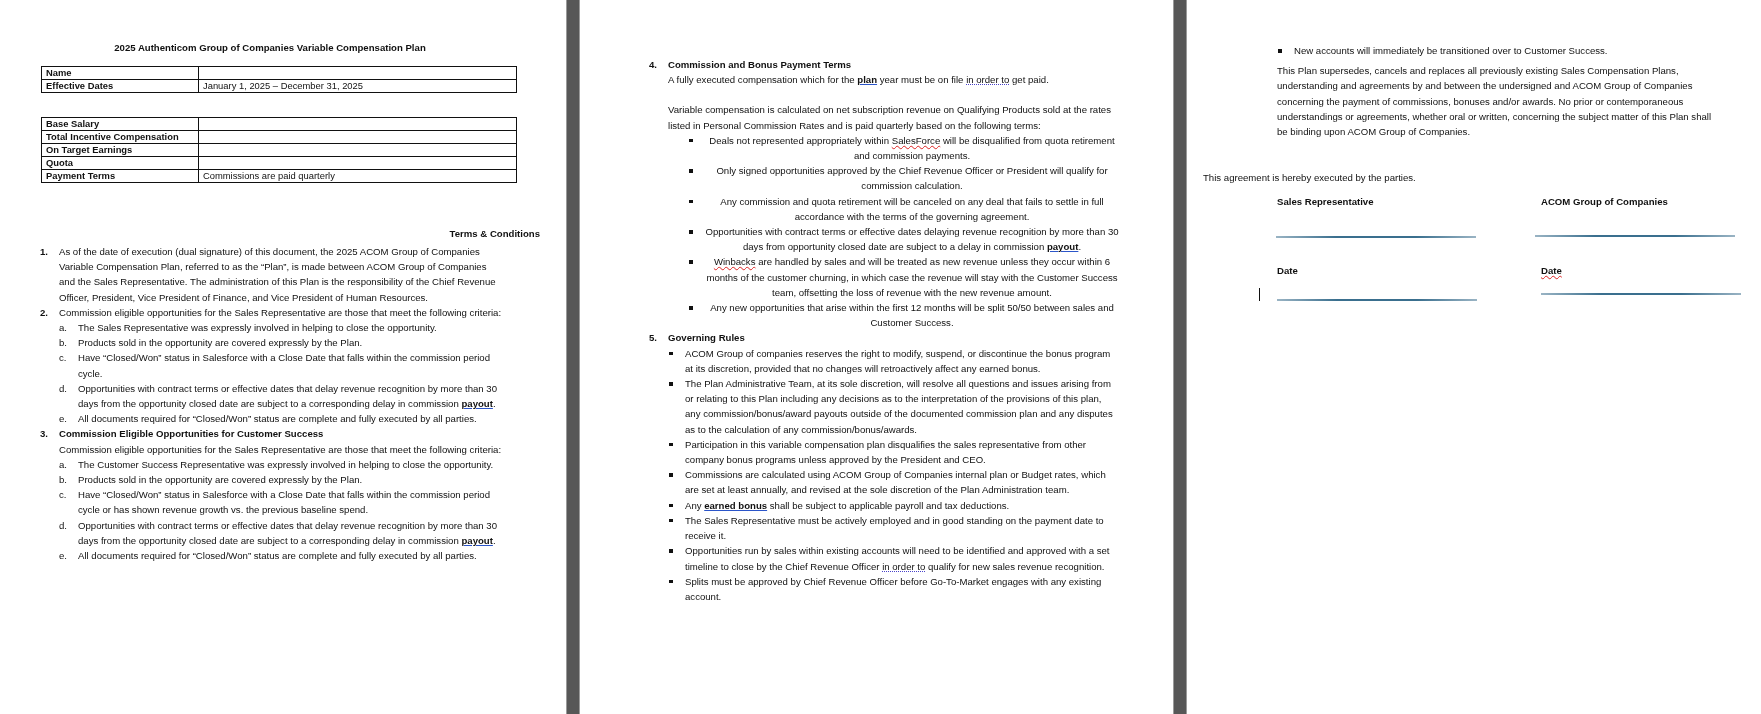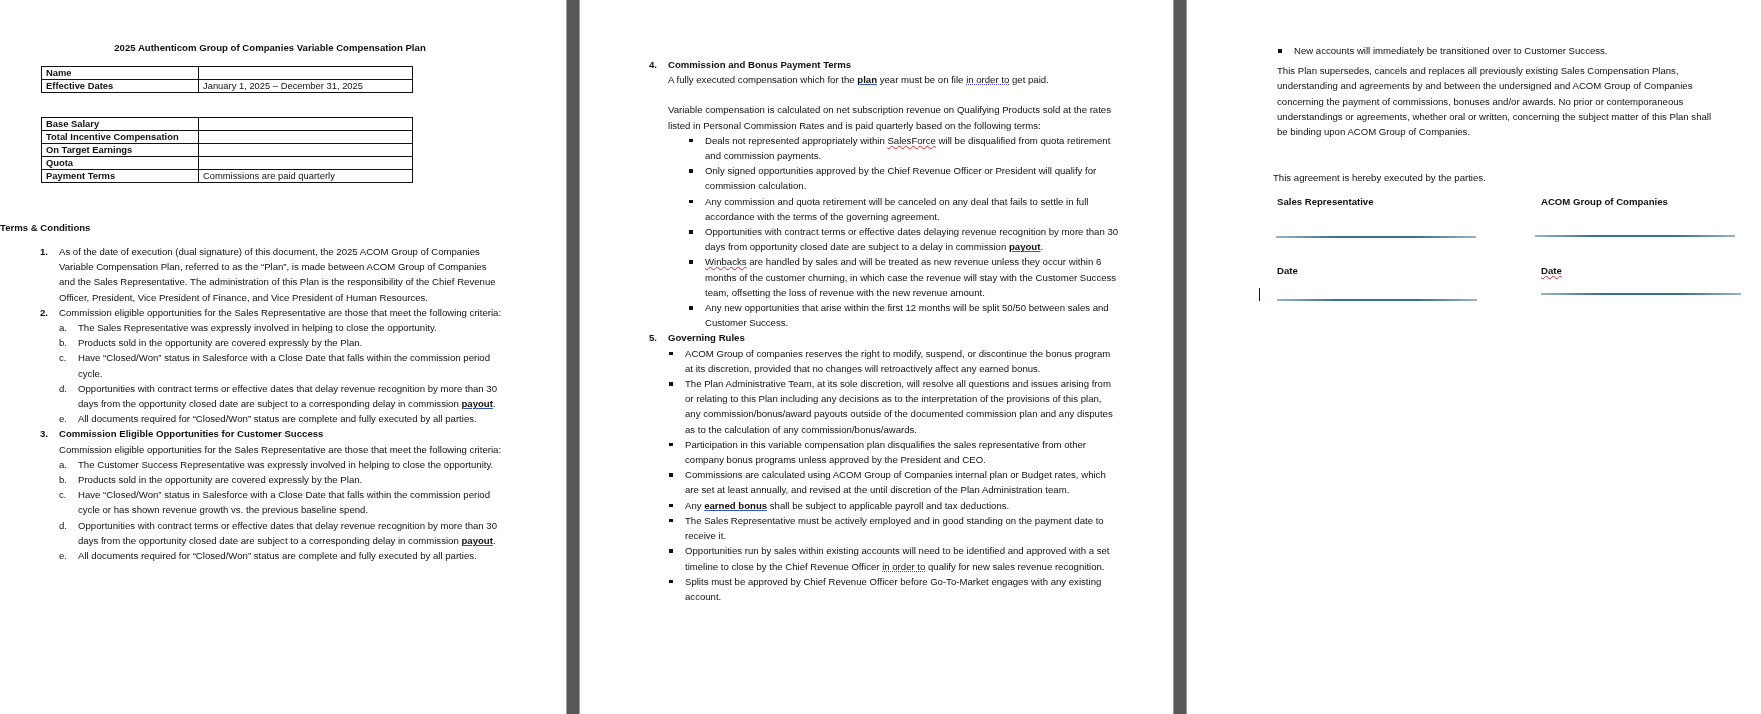--- a/index.html
+++ b/index.html
@@ -9,54 +9,54 @@
   #page1 { left:0; width:566px; }
   #page2 { left:580px; width:593px; }
   #page3 { left:1187px; width:574px; }
   .gutter { position:absolute; top:0; height:714px; background:#575757;
             border-left:1px solid #9a9a9a; border-right:1px solid #9a9a9a; box-sizing:border-box; }
   #gutter1 { left:566px; width:14px; }
   #gutter2 { left:1173px; width:14px; }
 
   .doc-title { position:absolute; top:42px; left:0; width:540px; text-align:center;
                font-weight:bold; font-size:9.6px; }
-  table.info { position:absolute; left:41px; width:372px; border-collapse:collapse; font-size:9.4px; }
+  table.info { position:absolute; left:41px; width:476px; border-collapse:collapse; font-size:9.4px; }
   table.info td { border:1px solid #111; padding:0 4px; height:12px; line-height:12px; }
   table.info td.k { font-weight:bold; width:148px; }
   #table-ident { top:66px; }
   #table-comp { top:117px; }
 
-  .t-heading { position:absolute; top:222px; left:0; width:540px; text-align:left;
+  .t-heading { position:absolute; top:228px; left:0; width:540px; text-align:right;
                font-weight:bold; font-size:9.6px; }
 
   .body-text { font-size:9.6px; line-height:15.2px; }
   .sec { position:relative; padding-left:19px; }
   .sec .num { position:absolute; left:0; font-weight:bold; }
   .sec .ttl { font-weight:bold; }
   .alpha { position:relative; padding-left:19px; }
   .alpha .lbl { position:absolute; left:0; }
   .bul { position:relative; padding-left:17px; }
   .bul .dot { position:absolute; left:1px; top:6px; width:3.5px; height:3.5px; background:#111; }
   .u-blue { text-decoration:underline; text-decoration-color:#2b55c9;font-weight:bold; }
   .u-dot { text-decoration:underline dotted; text-decoration-color:#4a43c9; }
   .u-red { text-decoration:underline wavy; text-decoration-color:#d22; text-decoration-thickness:1px; }
 
   #p1-body { position:absolute; top:244px; left:40px; width:465px; }
   #p1-body .alpha-list { padding-left:19px; }
 
   #p2-body { position:absolute; top:57px; left:649px; width:470px; }
   #p2-body .sub { padding-left:19px; }
-  #p2-body .sub .bul-list { padding-left:20px; }
+  #p2-body .sub .bul-list { padding-left:20px;text-align:center; }
   #p2-body .rules { padding-left:19px; }
   .gap { height:15px; }
 
   #p3-body { position:absolute; top:43px; left:1277px; width:440px; }
   .p3-bullet { position:relative; padding-left:17px; margin-left:0; }
   .p3-para { margin-top:5px; }
-  .p3-exec { position:absolute; top:172px; left:1273px; font-size:9.6px; }
+  .p3-exec { position:absolute; top:172px; left:1203px; font-size:9.6px; }
   .sig-label { position:absolute; font-weight:bold; font-size:9.6px; }
   .sig-line { position:absolute; height:2px; background:linear-gradient(90deg,#9ab4c4,#3a6f8e 30%,#3a6f8e 70%,#9ab4c4); }
   .cursor { position:absolute; left:1259px; top:288px; width:1px; height:13px; background:#111; }
 </style>
 </head>
 <body>
 
 <div class="page" id="page1">
   <div class="doc-title">2025 Authenticom Group of Companies Variable Compensation Plan</div>
 
@@ -157,21 +157,21 @@
   </div>
 
   <div class="sec">
     <span class="num">5.</span>
     <div class="ttl">Governing Rules</div>
   </div>
   <div class="rules">
     <div class="bul"><span class="dot"></span><span>ACOM Group of companies reserves the right to modify, suspend, or discontinue the bonus program at its discretion, provided that no changes will retroactively affect any earned bonus.</span></div>
     <div class="bul"><span class="dot"></span><span>The Plan Administrative Team, at its sole discretion, will resolve all questions and issues arising from or relating to this Plan including any decisions as to the interpretation of the provisions of this plan, any commission/bonus/award payouts outside of the documented commission plan and any disputes as to the calculation of any commission/bonus/awards.</span></div>
     <div class="bul"><span class="dot"></span><span>Participation in this variable compensation plan disqualifies the sales representative from other company bonus programs unless approved by the President and CEO.</span></div>
-    <div class="bul"><span class="dot"></span><span>Commissions are calculated using ACOM Group of Companies internal plan or Budget rates, which are set at least annually, and revised at the until discretion of the Plan Administration team.</span></div>
+    <div class="bul"><span class="dot"></span><span>Commissions are calculated using ACOM Group of Companies internal plan or Budget rates, which are set at least annually, and revised at the sole discretion of the Plan Administration team.</span></div>
     <div class="bul"><span class="dot"></span><span>Any </span><span class="u-blue">earned bonus</span><span> shall be subject to applicable payroll and tax deductions.</span></div>
     <div class="bul"><span class="dot"></span><span>The Sales Representative must be actively employed and in good standing on the payment date to receive it.</span></div>
     <div class="bul"><span class="dot"></span><span>Opportunities run by sales within existing accounts will need to be identified and approved with a set timeline to close by the Chief Revenue Officer </span><span class="u-dot">in order to</span><span> qualify for new sales revenue recognition.</span></div>
     <div class="bul"><span class="dot"></span><span>Splits must be approved by Chief Revenue Officer before Go-To-Market engages with any existing account.</span></div>
   </div>
 </div>
 
 <div class="gutter" id="gutter2"></div>
 
 <div class="page" id="page3"></div>

